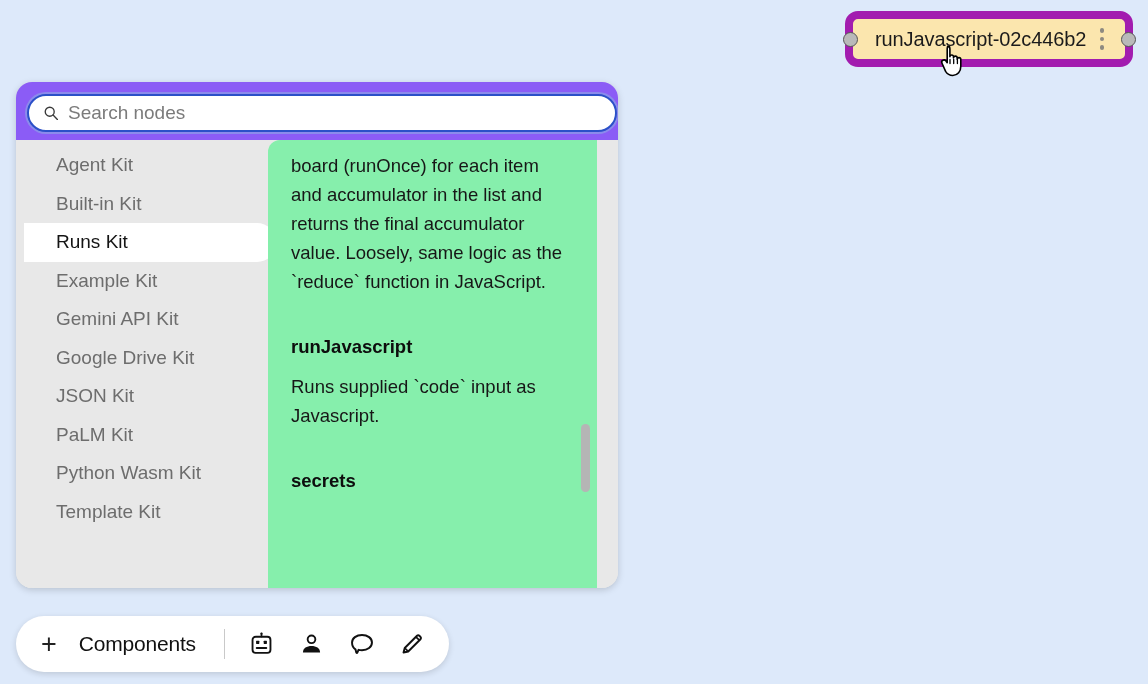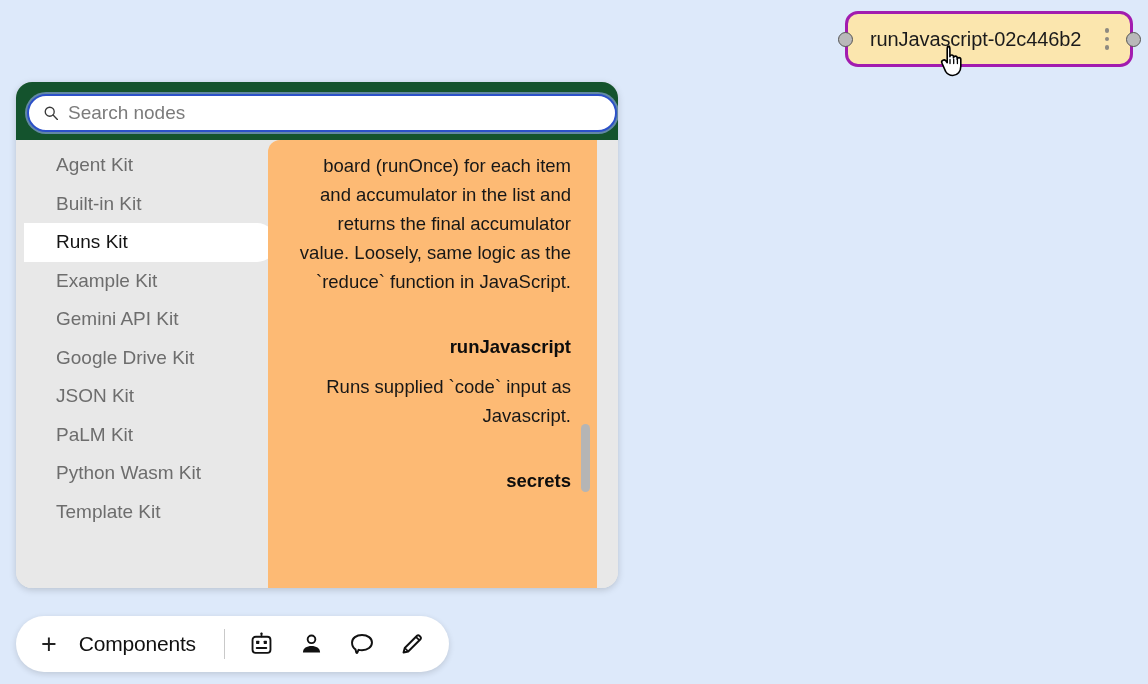--- a/index.html
+++ b/index.html
@@ -18,21 +18,21 @@
   }
 
   
   #graph-node {
     position: absolute;
     left: 845px;
     top: 11px;
     width: 288px;
     height: 56px;
     background: #fbe6ae;
-    border: 3px solid #a21caf;
+    border: 8px solid #a21caf;
     border-radius: 13px;
     display: flex;
     align-items: center;
     z-index: 5;
   }
   #graph-node .node-title {
     flex: 1;
     padding-left: 22px;
     font-size: 20px;
     color: #1b1b1b;
@@ -93,21 +93,21 @@
     border-radius: 16px;
     box-shadow: 0 2px 7px rgba(0,0,0,0.17);
     overflow: hidden;
     display: flex;
     flex-direction: column;
   }
 
   
   #search-row {
     padding: 12px 1px 8px 11px;
-    background: #14532d;
+    background: #8b5cf6;
     flex: 0 0 auto;
   }
   #search-field {
     position: relative;
     height: 38px;
     background: #ffffff;
     border: 2.5px solid #2b50c8;
     border-radius: 19px;
     box-shadow: 0 0 0 1.5px #ffffff inset, 0 0 0 2px rgba(140,165,230,0.65);
     display: flex;
@@ -163,25 +163,24 @@
   }
   .kit-item.selected {
     background: #ffffff;
     color: #141414;
     width: 252px;
   }
 
   #description-pane {
     flex: 1;
     margin-right: 21px;
-    background: #fdba74;
+    background: #86efac;
     border-top-left-radius: 12px;
     position: relative;
     overflow: hidden;
-    text-align: right;
   }
   #description-scroll {
     position: absolute;
     inset: 0;
     padding: 0 26px 0 23px;
     overflow: hidden;
   }
   .desc-para {
     font-size: 18.5px;
     line-height: 29px;

